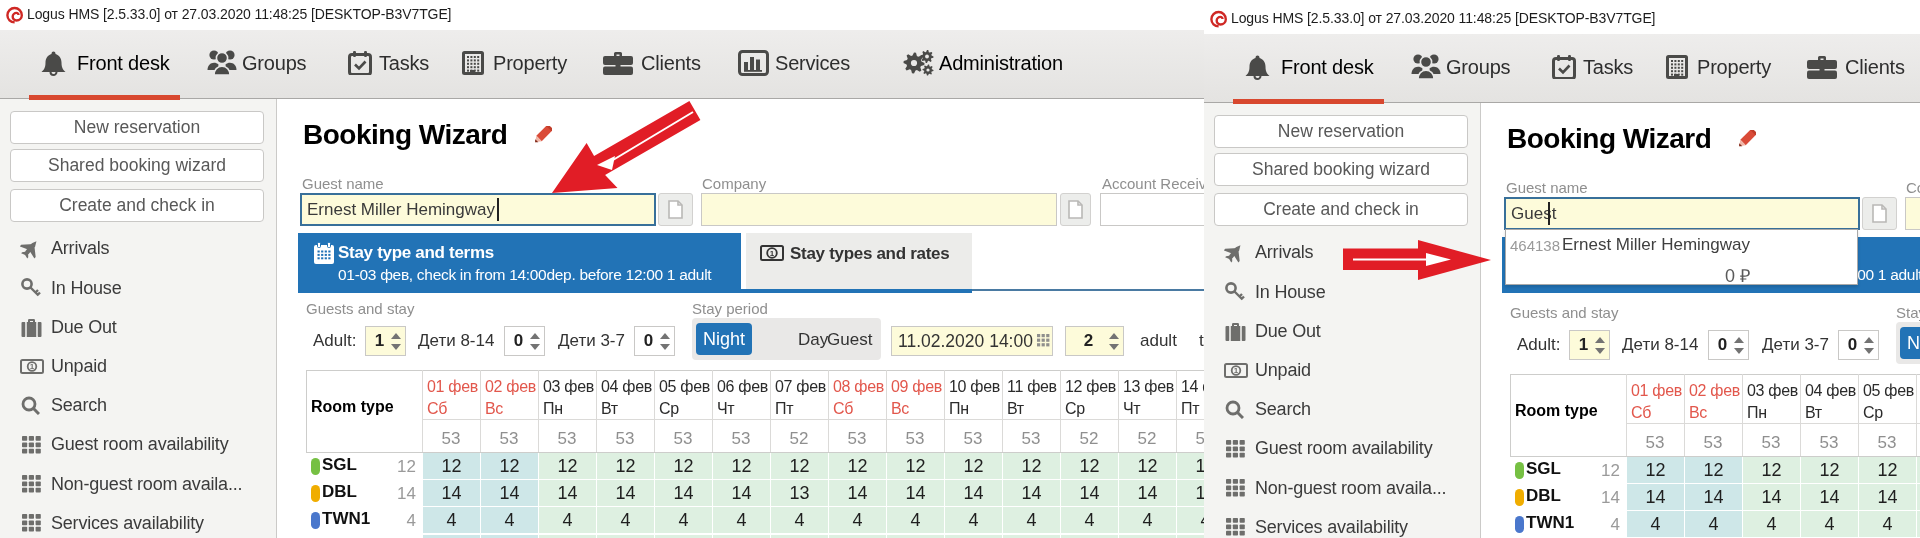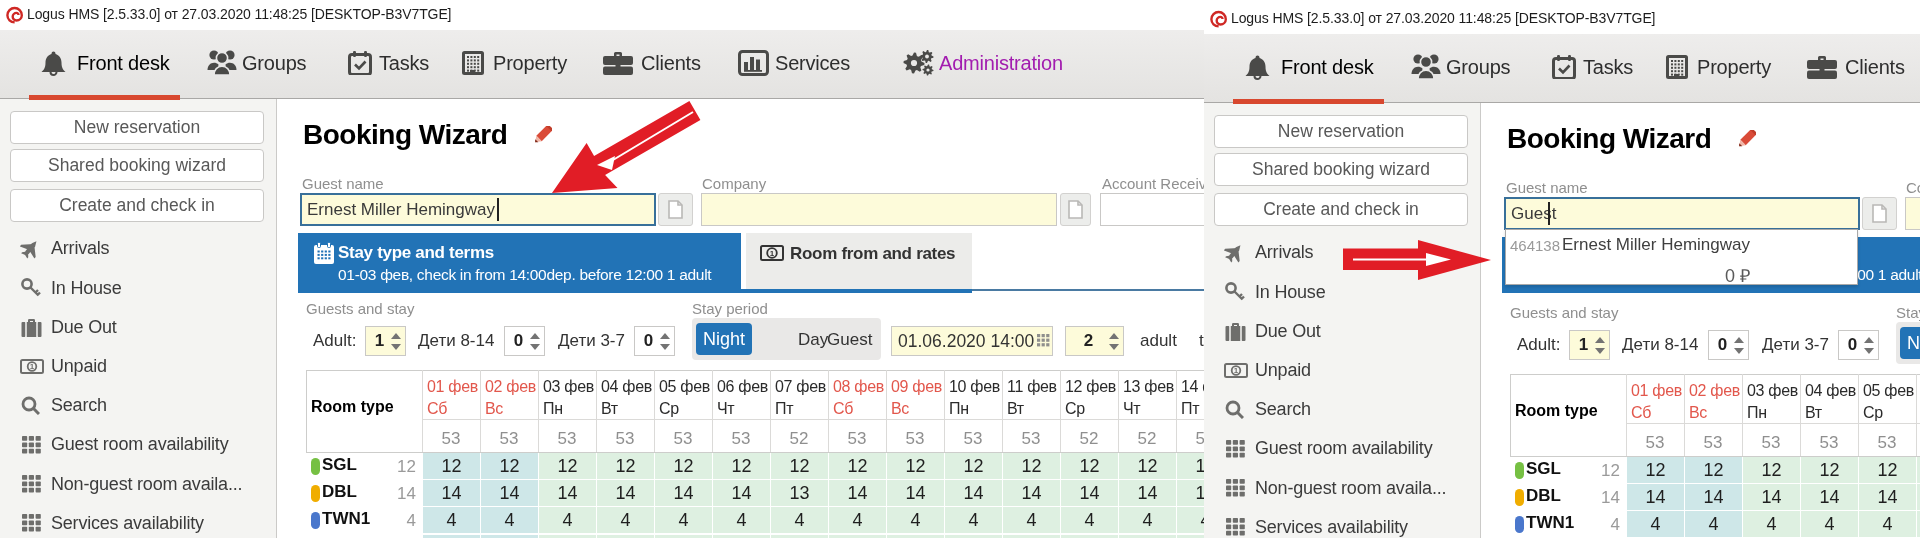--- a/index.html
+++ b/index.html
@@ -113,21 +113,21 @@
         </svg>
         <div class="navitem" style="left:775px;color:#2e2e2e">Services</div>
         <svg class="abs" style="left:903px;top:50px" width="31" height="27" viewBox="0 0 31 27">
           <polygon points="21.5,13.0 21.3,15.0 18.0,15.9 17.3,17.2 18.4,20.4 16.8,21.7 13.9,20.0 12.5,20.4 11.0,23.5 9.0,23.3 8.1,20.0 6.8,19.3 3.6,20.4 2.3,18.8 4.0,15.9 3.6,14.5 0.5,13.0 0.7,11.0 4.0,10.1 4.7,8.8 3.6,5.6 5.2,4.3 8.1,6.0 9.5,5.6 11.0,2.5 13.0,2.7 13.9,6.0 15.2,6.7 18.4,5.6 19.7,7.2 18.0,10.1 18.4,11.5" fill="#4a4a48"></polygon>
           <circle cx="11" cy="13" r="3.1" fill="#e9e8e7"></circle>
           <polygon points="30.5,6.5 30.4,7.8 28.3,8.3 27.9,9.1 28.6,11.1 27.6,11.9 25.8,10.8 24.9,11.1 24.0,13.0 22.7,12.9 22.2,10.8 21.4,10.4 19.4,11.1 18.6,10.1 19.7,8.3 19.4,7.4 17.5,6.5 17.6,5.2 19.7,4.7 20.1,3.9 19.4,1.9 20.4,1.1 22.2,2.2 23.1,1.9 24.0,0.0 25.3,0.1 25.8,2.2 26.6,2.6 28.6,1.9 29.4,2.9 28.3,4.7 28.6,5.6" fill="#4a4a48"></polygon>
           <circle cx="24" cy="6.5" r="1.9" fill="#e9e8e7"></circle>
           <polygon points="30.5,20.0 30.4,21.1 28.7,21.5 28.3,22.2 28.9,23.9 28.1,24.6 26.5,23.7 25.8,23.9 25.0,25.5 23.9,25.4 23.5,23.7 22.8,23.3 21.1,23.9 20.4,23.1 21.3,21.5 21.1,20.8 19.5,20.0 19.6,18.9 21.3,18.5 21.7,17.8 21.1,16.1 21.9,15.4 23.5,16.3 24.2,16.1 25.0,14.5 26.1,14.6 26.5,16.3 27.2,16.7 28.9,16.1 29.6,16.9 28.7,18.5 28.9,19.2" fill="#4a4a48"></polygon>
           <circle cx="25" cy="20" r="1.6" fill="#e9e8e7"></circle>
         </svg>
-        <div class="navitem" style="left:939px;color:#a21caf">Administration</div>
+        <div class="navitem" style="left:939px;color:#000000">Administration</div>
         <div class="redline" style="left:29px;top:95px;width:151px;height:5px"></div>
         <div class="sidebar"></div>
         <div class="sbtn" style="top:110.5px">New reservation</div>
         <div class="sbtn" style="top:149px">Shared booking wizard</div>
         <div class="sbtn" style="top:188.5px">Create and check in</div>
         <div class="mitem" style="top:229.0px">
           <span>Arrivals</span>
         </div>
         <svg class="abs" style="left:20px;top:238.5px" width="22" height="21" viewBox="0 0 22 21">
           <g transform="rotate(40 10 10)" fill="#6e6e6c">
@@ -257,21 +257,21 @@
           <rect x="15.3" y="15.3" width="2.2" height="2" fill="#2273b6"></rect>
         </svg>
         <div class="tabtitle" style="left:338px;top:243px;color:#fff">Stay type and terms</div>
         <div class="tabsub" style="left:338px;top:266px;color:#fff">01-03 фев, check in from 14:00dep. before 12:00 1 adult</div>
         <div class="graytab" style="left:746px;top:233px;width:226px;height:56px"></div>
         <svg class="abs" style="left:760px;top:245px" width="24" height="16" viewBox="0 0 24 16">
           <rect x="1" y="1" width="22" height="14" rx="1.5" fill="none" stroke="#333" stroke-width="2"></rect>
           <circle cx="12.0" cy="8.0" r="4.8" fill="none" stroke="#333" stroke-width="1.8"></circle>
           <text x="12.0" y="10.6" font-size="8" font-weight="bold" fill="#333" text-anchor="middle" font-family="Liberation Sans">1</text>
         </svg>
-        <div class="tabtitle" style="left:790px;top:244px;color:#333">Room from and rates</div>
+        <div class="tabtitle" style="left:790px;top:244px;color:#333">Stay types and rates</div>
         <div class="abs" style="left:741px;top:289px;width:231px;height:4px;background:#2273b6"></div>
         <div class="abs" style="left:972px;top:289px;width:232px;height:2px;background:#4a7aa2"></div>
         <div class="lbl" style="left:306px;top:300px">Guests and stay</div>
         <div class="lbl" style="left:692px;top:300px">Stay period</div>
         <div class="ctext" style="left:313px;top:331px">Adult:</div>
         <div class="spin" style="left:365px;top:326px;width:41px;background:#fdfbda">
           <div class="v" style="width:27px">1</div>
           <div class="tri up" style="left:25px;top:6px"></div>
           <div class="tri dn" style="left:25px;top:17px"></div>
         </div>
@@ -285,21 +285,21 @@
         <div class="spin" style="left:634px;top:326px;width:41px;background:#fff">
           <div class="v" style="width:27px">0</div>
           <div class="tri up" style="left:25px;top:6px"></div>
           <div class="tri dn" style="left:25px;top:17px"></div>
         </div>
         <div class="pergrp" style="left:692px;top:318px;width:189px;height:42px"></div>
         <div class="nightbtn" style="left:696px;top:323px;width:56px;height:32px">Night</div>
         <div class="ctext" style="left:798px;top:330px">Day</div>
         <div class="ctext" style="left:827px;top:330px">Guest</div>
         <div class="inp" style="left:891px;top:326px;width:162px;height:30px"></div>
-        <div class="ctext" style="left:898px;top:331px;font-size:17.5px">01.06.2020 14:00</div>
+        <div class="ctext" style="left:898px;top:331px;font-size:17.5px">11.02.2020 14:00</div>
         <svg class="abs" style="left:1037px;top:334px" width="14" height="14" viewBox="0 0 14 14">
           <rect x="0.0" y="0.0" width="3.2" height="3.2" fill="#8f8f8d"></rect>
           <rect x="4.6" y="0.0" width="3.2" height="3.2" fill="#8f8f8d"></rect>
           <rect x="9.2" y="0.0" width="3.2" height="3.2" fill="#8f8f8d"></rect>
           <rect x="0.0" y="4.6" width="3.2" height="3.2" fill="#8f8f8d"></rect>
           <rect x="4.6" y="4.6" width="3.2" height="3.2" fill="#8f8f8d"></rect>
           <rect x="9.2" y="4.6" width="3.2" height="3.2" fill="#8f8f8d"></rect>
           <rect x="0.0" y="9.2" width="3.2" height="3.2" fill="#8f8f8d"></rect>
           <rect x="4.6" y="9.2" width="3.2" height="3.2" fill="#8f8f8d"></rect>
           <rect x="9.2" y="9.2" width="3.2" height="3.2" fill="#8f8f8d"></rect>

